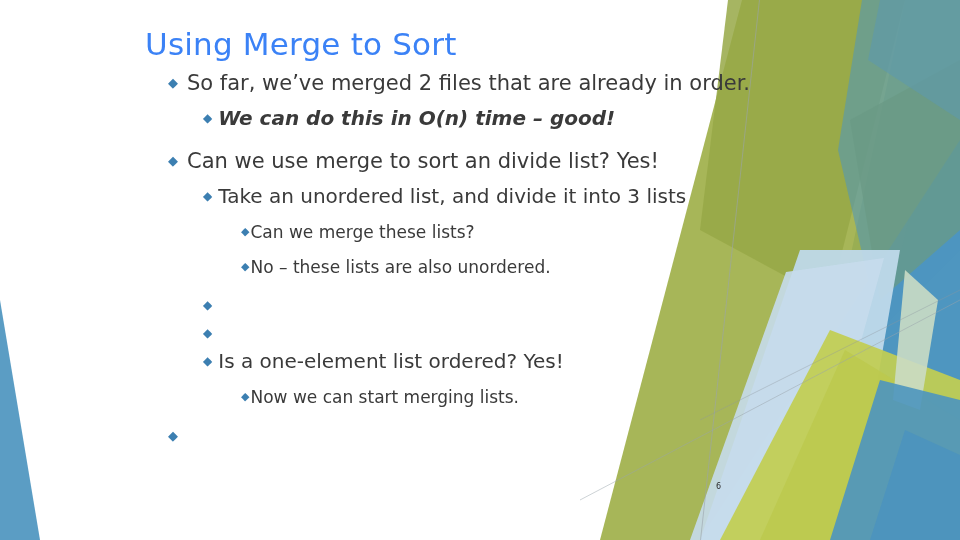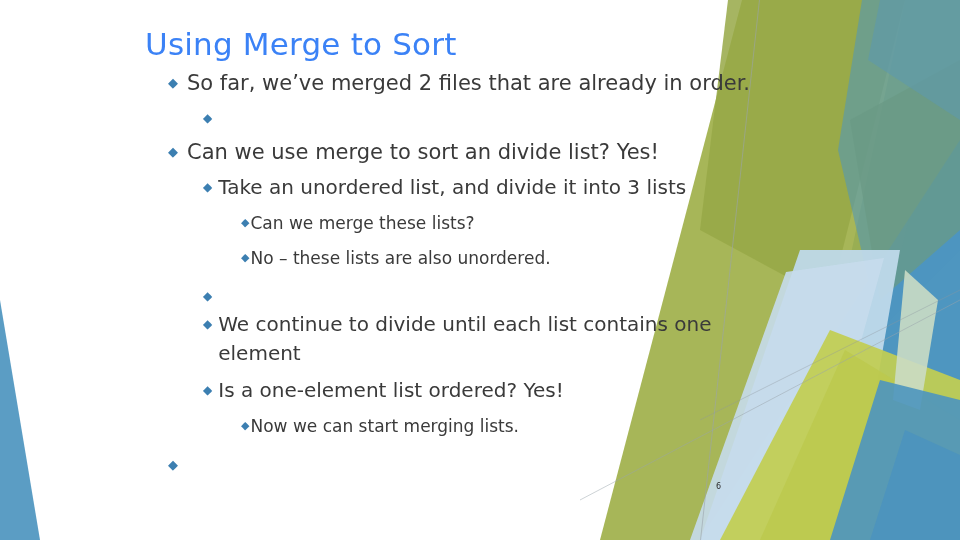--- a/index.html
+++ b/index.html
@@ -165,20 +165,21 @@
 
   <div id="body">
 
     <div class="bullet lvl1">
       <span class="dia">◆</span>
       <span class="txt">So far, we’ve merged 2 files that are already in order.</span>
     </div>
 
     <div class="bullet lvl2 sp-a">
       <span class="dia">◆</span>
+      <span class="txt bi">We can do this in O(n) time – good!</span>
     </div>
 
     <div class="bullet lvl1 sp-f">
       <span class="dia">◆</span>
       <span class="txt">Can we use merge to sort an divide list?   Yes!</span>
     </div>
 
     <div class="bullet lvl2 sp-a">
       <span class="dia">◆</span>
       <span class="txt">Take an unordered list, and divide it into 3 lists</span>
@@ -193,21 +194,20 @@
       <span class="dia">◆</span>
       <span class="txt">No – these lists are also unordered.</span>
     </div>
 
     <div class="bullet lvl2 sp-e">
       <span class="dia">◆</span>
     </div>
 
     <div class="bullet lvl2 sp-b">
       <span class="dia">◆</span>
-      <span class="txt">We continue to divide until each list contains one element</span>
     </div>
 
     <div class="bullet lvl2 sp-b">
       <span class="dia">◆</span>
       <span class="txt">Is a one-element list ordered?  Yes!</span>
     </div>
 
     <div class="bullet lvl3 sp-c">
       <span class="dia">◆</span>
       <span class="txt">Now we can start merging lists.</span>

